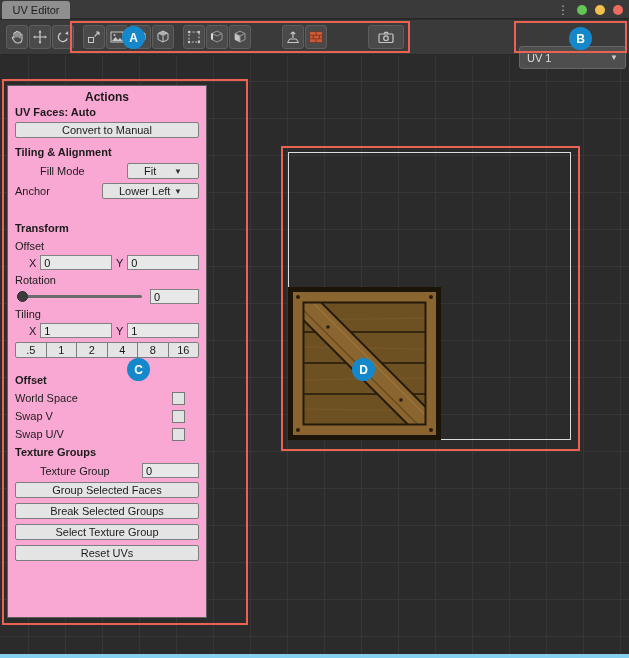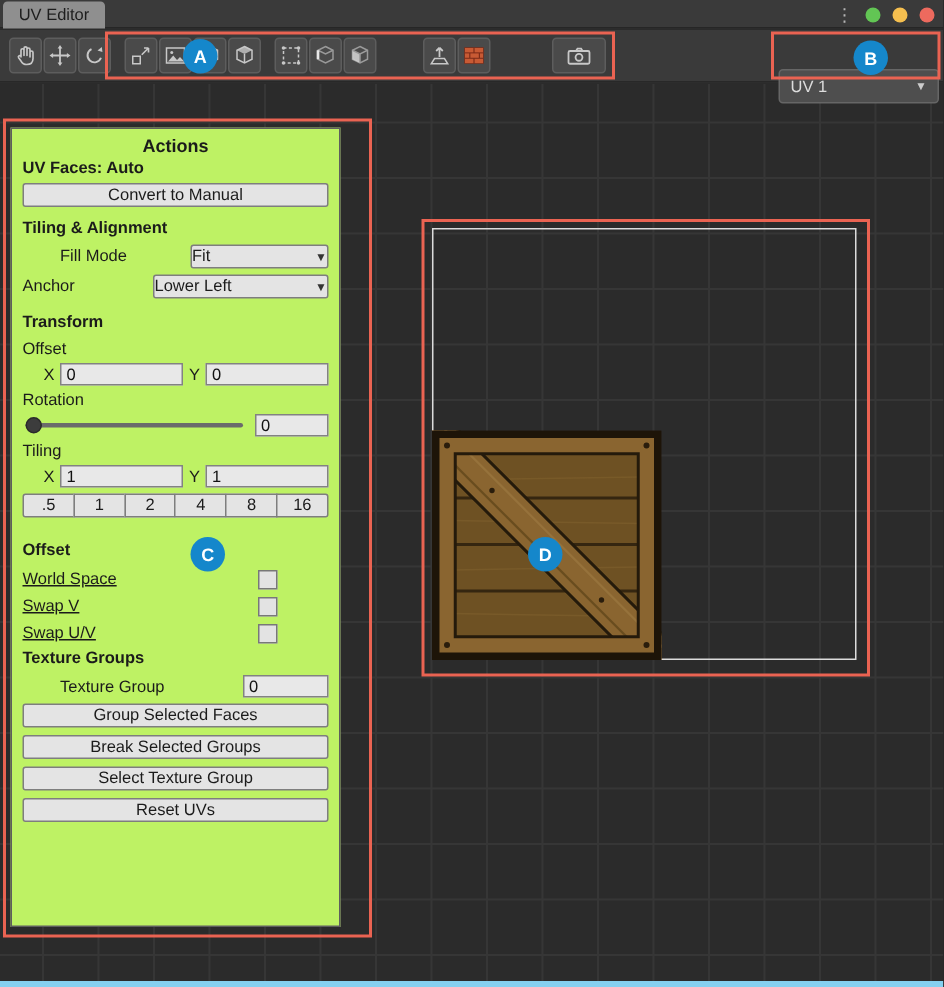--- a/index.html
+++ b/index.html
@@ -39,50 +39,50 @@
   
   .anno-box{position:absolute;border:2px solid #EA6352;z-index:6;pointer-events:none;}
   .box-toolbar{left:70px;top:21px;width:340px;height:32px;}
   .box-dropdown{left:514px;top:21px;width:113px;height:32px;}
   .box-panel{left:2px;top:79px;width:246px;height:546px;}
   .box-viewport{left:281px;top:146px;width:299px;height:305px;}
   .marker{position:absolute;width:23px;height:23px;border-radius:50%;background:#1587CB;color:#FFF;
           font-size:12px;font-weight:bold;display:flex;align-items:center;justify-content:center;z-index:10;}
   .mA{left:122px;top:26px;} .mB{left:569px;top:27px;} .mC{left:127px;top:358px;} .mD{left:352px;top:358px;}
   
-  .panel{position:absolute;left:7px;top:85px;width:220px;height:533px;background:#bef264;border:1px solid #5E5E5E;
+  .panel{position:absolute;left:7px;top:85px;width:200px;height:533px;background:#f9a8d4;border:1px solid #5E5E5E;
          z-index:4;padding:4px 7px 0;font-size:11px;color:#1b1b1b;}
   .panel-title{text-align:center;font-weight:bold;font-size:12px;height:14px;}
   .hdr{font-weight:bold;height:14px;}
   .lbl{height:13px;}
   .mt2{margin-top:2px;} .mt3{margin-top:3px;margin-left:25px;} .mt4{margin-top:4px;} .mt5{margin-top:5px;} .mt6{margin-top:4px;}
-  .mt8{margin-top:8px;} .mt10{margin-top:10px;} .mt16{margin-top:16px;}
+  .mt8{margin-top:8px;} .mt10{margin-top:23px;} .mt16{margin-top:16px;}
   .btn{display:block;width:100%;height:16px;background:#E4E4E4;border:1px solid #7E7E7E;border-radius:2px;
        font-size:11px;color:#1b1b1b;font-family:inherit;line-height:13px;cursor:pointer;padding:0;}
   .row{display:flex;align-items:center;height:16px;}
   .row .rlbl{width:87px;flex:none;}
   .dropdown{flex:1;height:16px;background:#E4E4E4;border:1px solid #7E7E7E;border-radius:2px;display:flex;
-            align-items:center;justify-content:space-between;padding:0 0;cursor:pointer;}
+            align-items:center;justify-content:space-between;padding:0 16px;cursor:pointer;}
   .dropdown .darrow{font-size:8px;color:#333;}
   .xy-row{display:flex;align-items:center;height:15px;padding-left:14px;gap:4px;}
   .num{height:15px;background:#E8E8E8;border:1px solid #828282;font-size:11px;font-family:inherit;
        color:#111;padding:0 3px;min-width:0;}
   .xy-row .num{flex:1;}
   .axis{flex:none;}
   .slider-row{display:flex;align-items:center;height:15px;}
   .slider-track{flex:1;height:3px;background:#6B6B6B;position:relative;margin:0 8px 0 2px;border-radius:2px;}
   .slider-knob{position:absolute;left:0;top:-4px;width:11px;height:11px;border-radius:50%;background:#3C3C3C;
                border:1px solid #2A2A2A;cursor:pointer;}
   .num.small{width:49px;flex:none;}
   .presets{display:flex;height:16px;}
   .pbtn{flex:1;height:16px;background:#E4E4E4;border:1px solid #7E7E7E;font-size:11px;color:#1b1b1b;
         font-family:inherit;line-height:13px;padding:0;margin-left:-1px;cursor:pointer;}
   .pbtn:first-child{margin-left:0;border-radius:2px 0 0 2px;}
   .pbtn:last-child{border-radius:0 2px 2px 0;}
-  .check-row{display:flex;align-items:center;justify-content:space-between;width:170px;height:14px;text-decoration:underline;}
+  .check-row{display:flex;align-items:flex-start;justify-content:space-between;width:170px;height:14px;}
   .checkbox{width:13px;height:13px;background:#E3E3E3;border:1px solid #787878;display:inline-block;cursor:pointer;}
   .tg-row{display:flex;align-items:center;height:15px;}
   .tg-row .rlbl{flex:1;}
   .tg-row .num{width:57px;flex:none;}
   
   .bottom-bar{position:absolute;left:0;bottom:0;width:100%;height:4px;background:#85D0F0;z-index:8;}
 </style>
 </head>
 <body>
 

